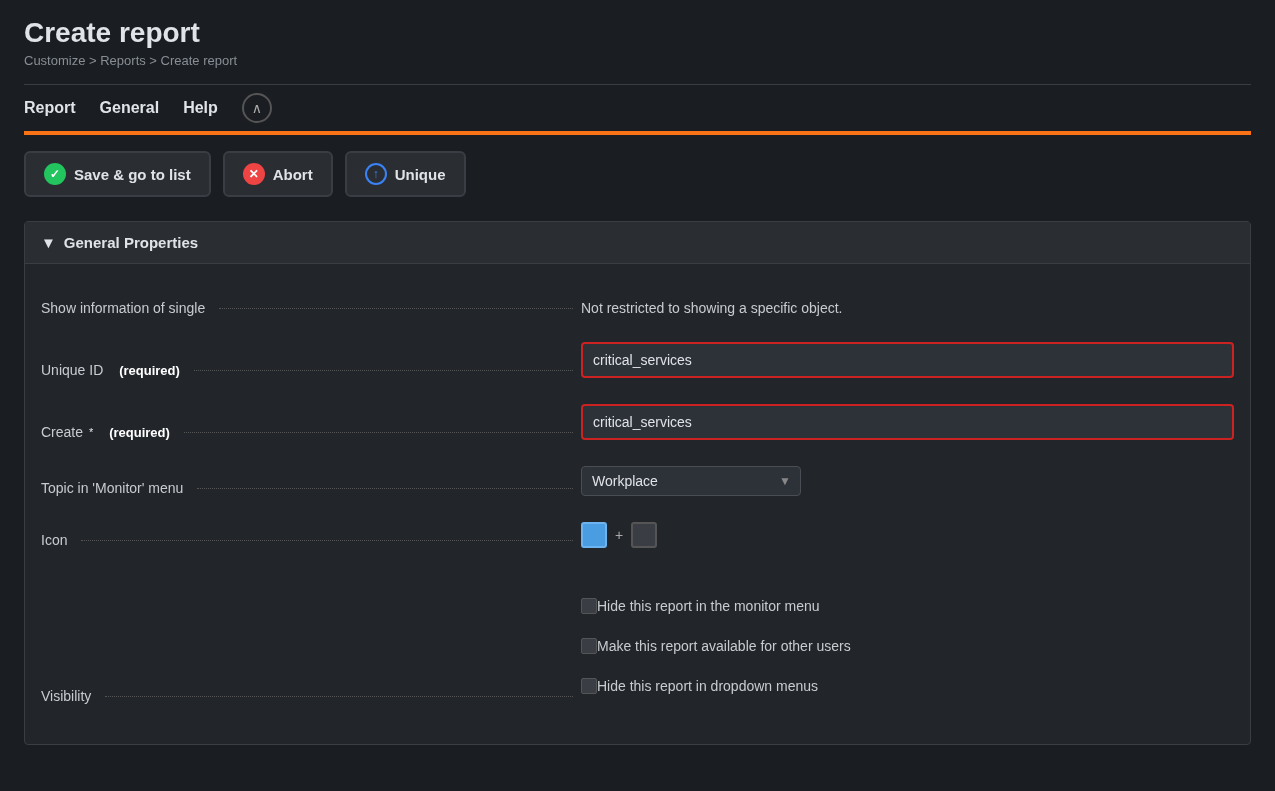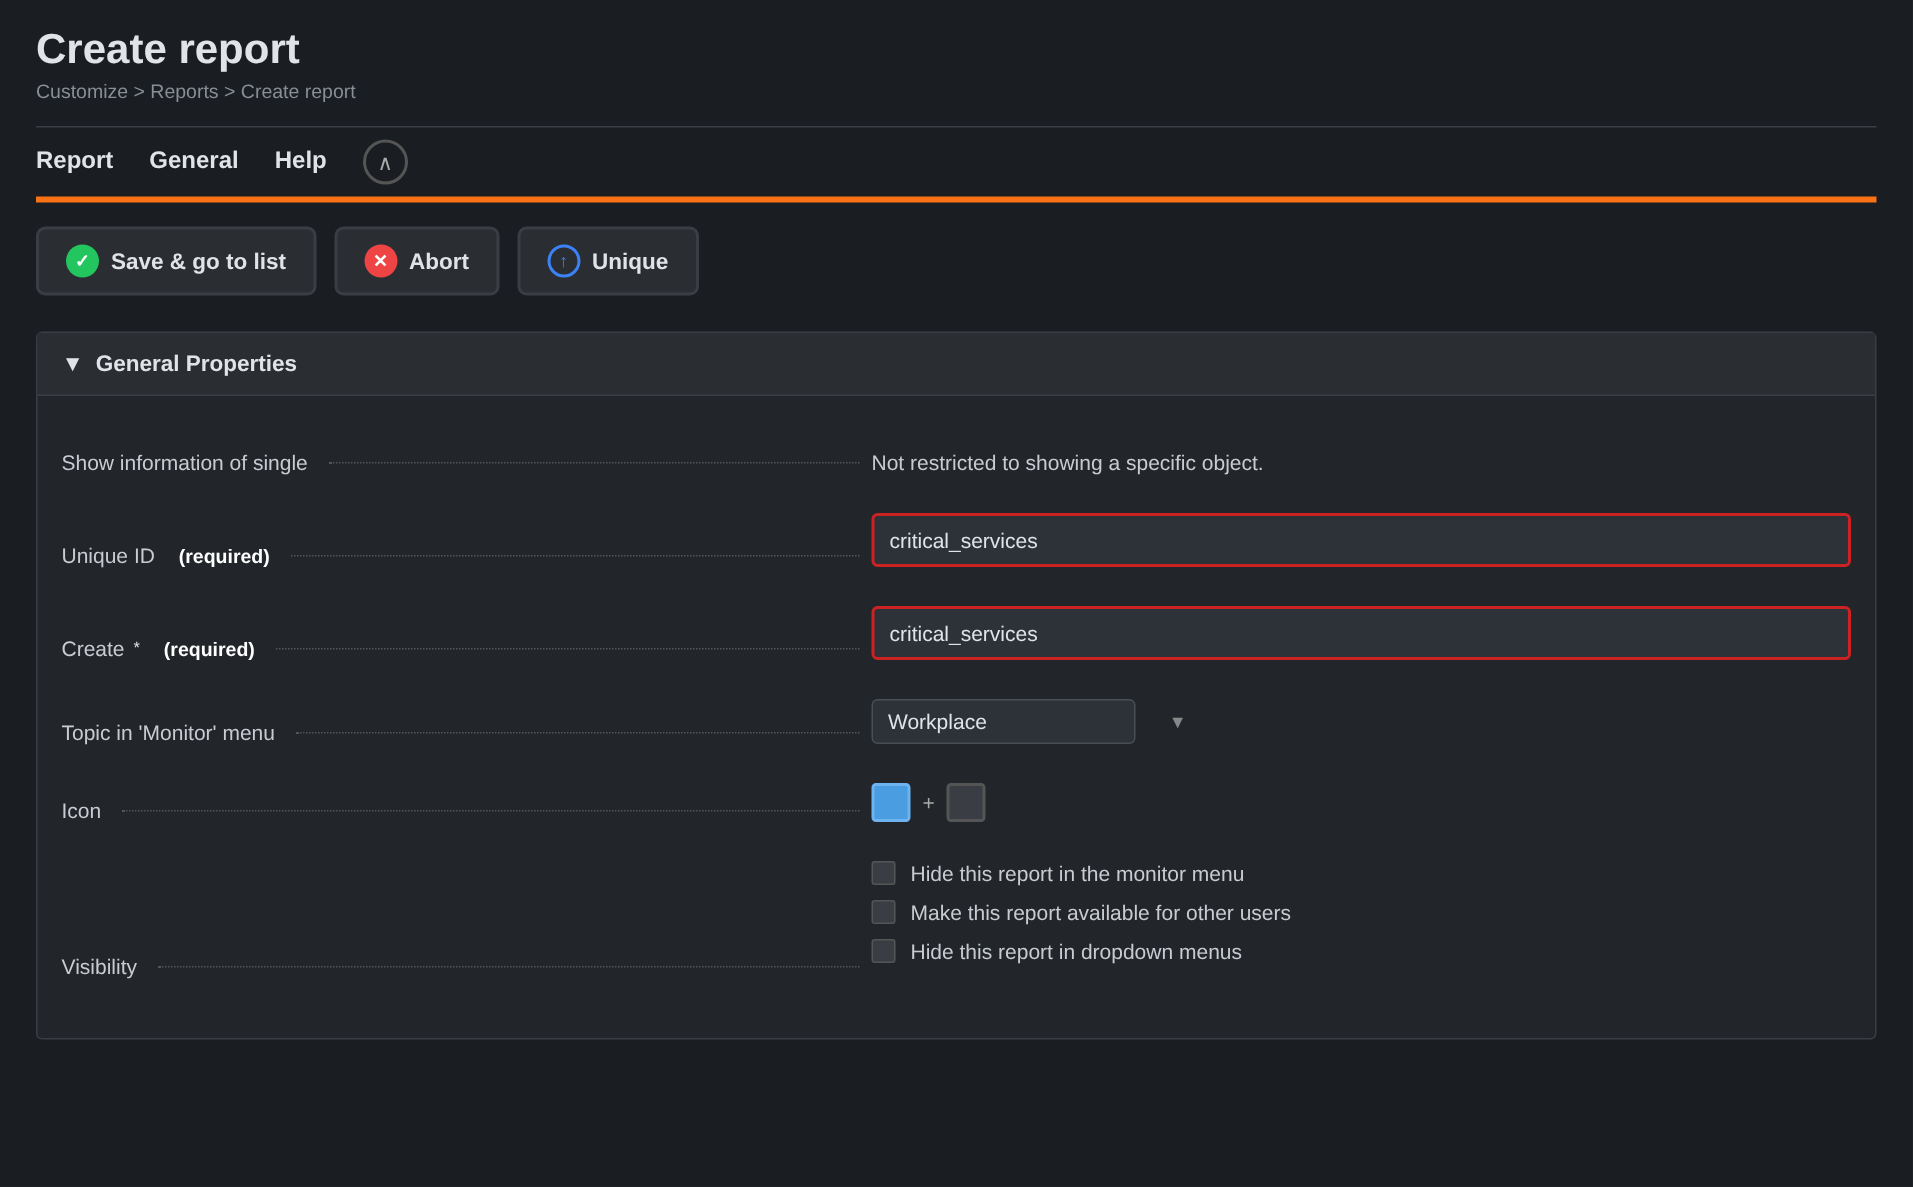--- a/index.html
+++ b/index.html
@@ -215,21 +215,21 @@
     }
 
     
     .select-field {
       background: #2d3138;
       border: 1px solid #4a4e54;
       border-radius: 4px;
       color: #e0e3e7;
       font-size: 14px;
       padding: 6px 10px;
-      width: 176px;
+      width: 220px;
       appearance: none;
       outline: none;
       cursor: pointer;
     }
 
     .select-wrapper {
       position: relative;
       display: inline-block;
       width: 220px;
     }
@@ -272,22 +272,22 @@
 
     .icon-plus {
       color: #aaa;
       font-size: 14px;
     }
 
     
     .checkbox-row {
       display: flex;
       align-items: center;
-      gap: 10px;
       margin-bottom: 10px;
+      margin-top: 24px;
     }
 
     .checkbox-box {
       width: 16px;
       height: 16px;
       background: #3a3e44;
       border: 1px solid #555;
       border-radius: 2px;
       flex-shrink: 0;
     }

